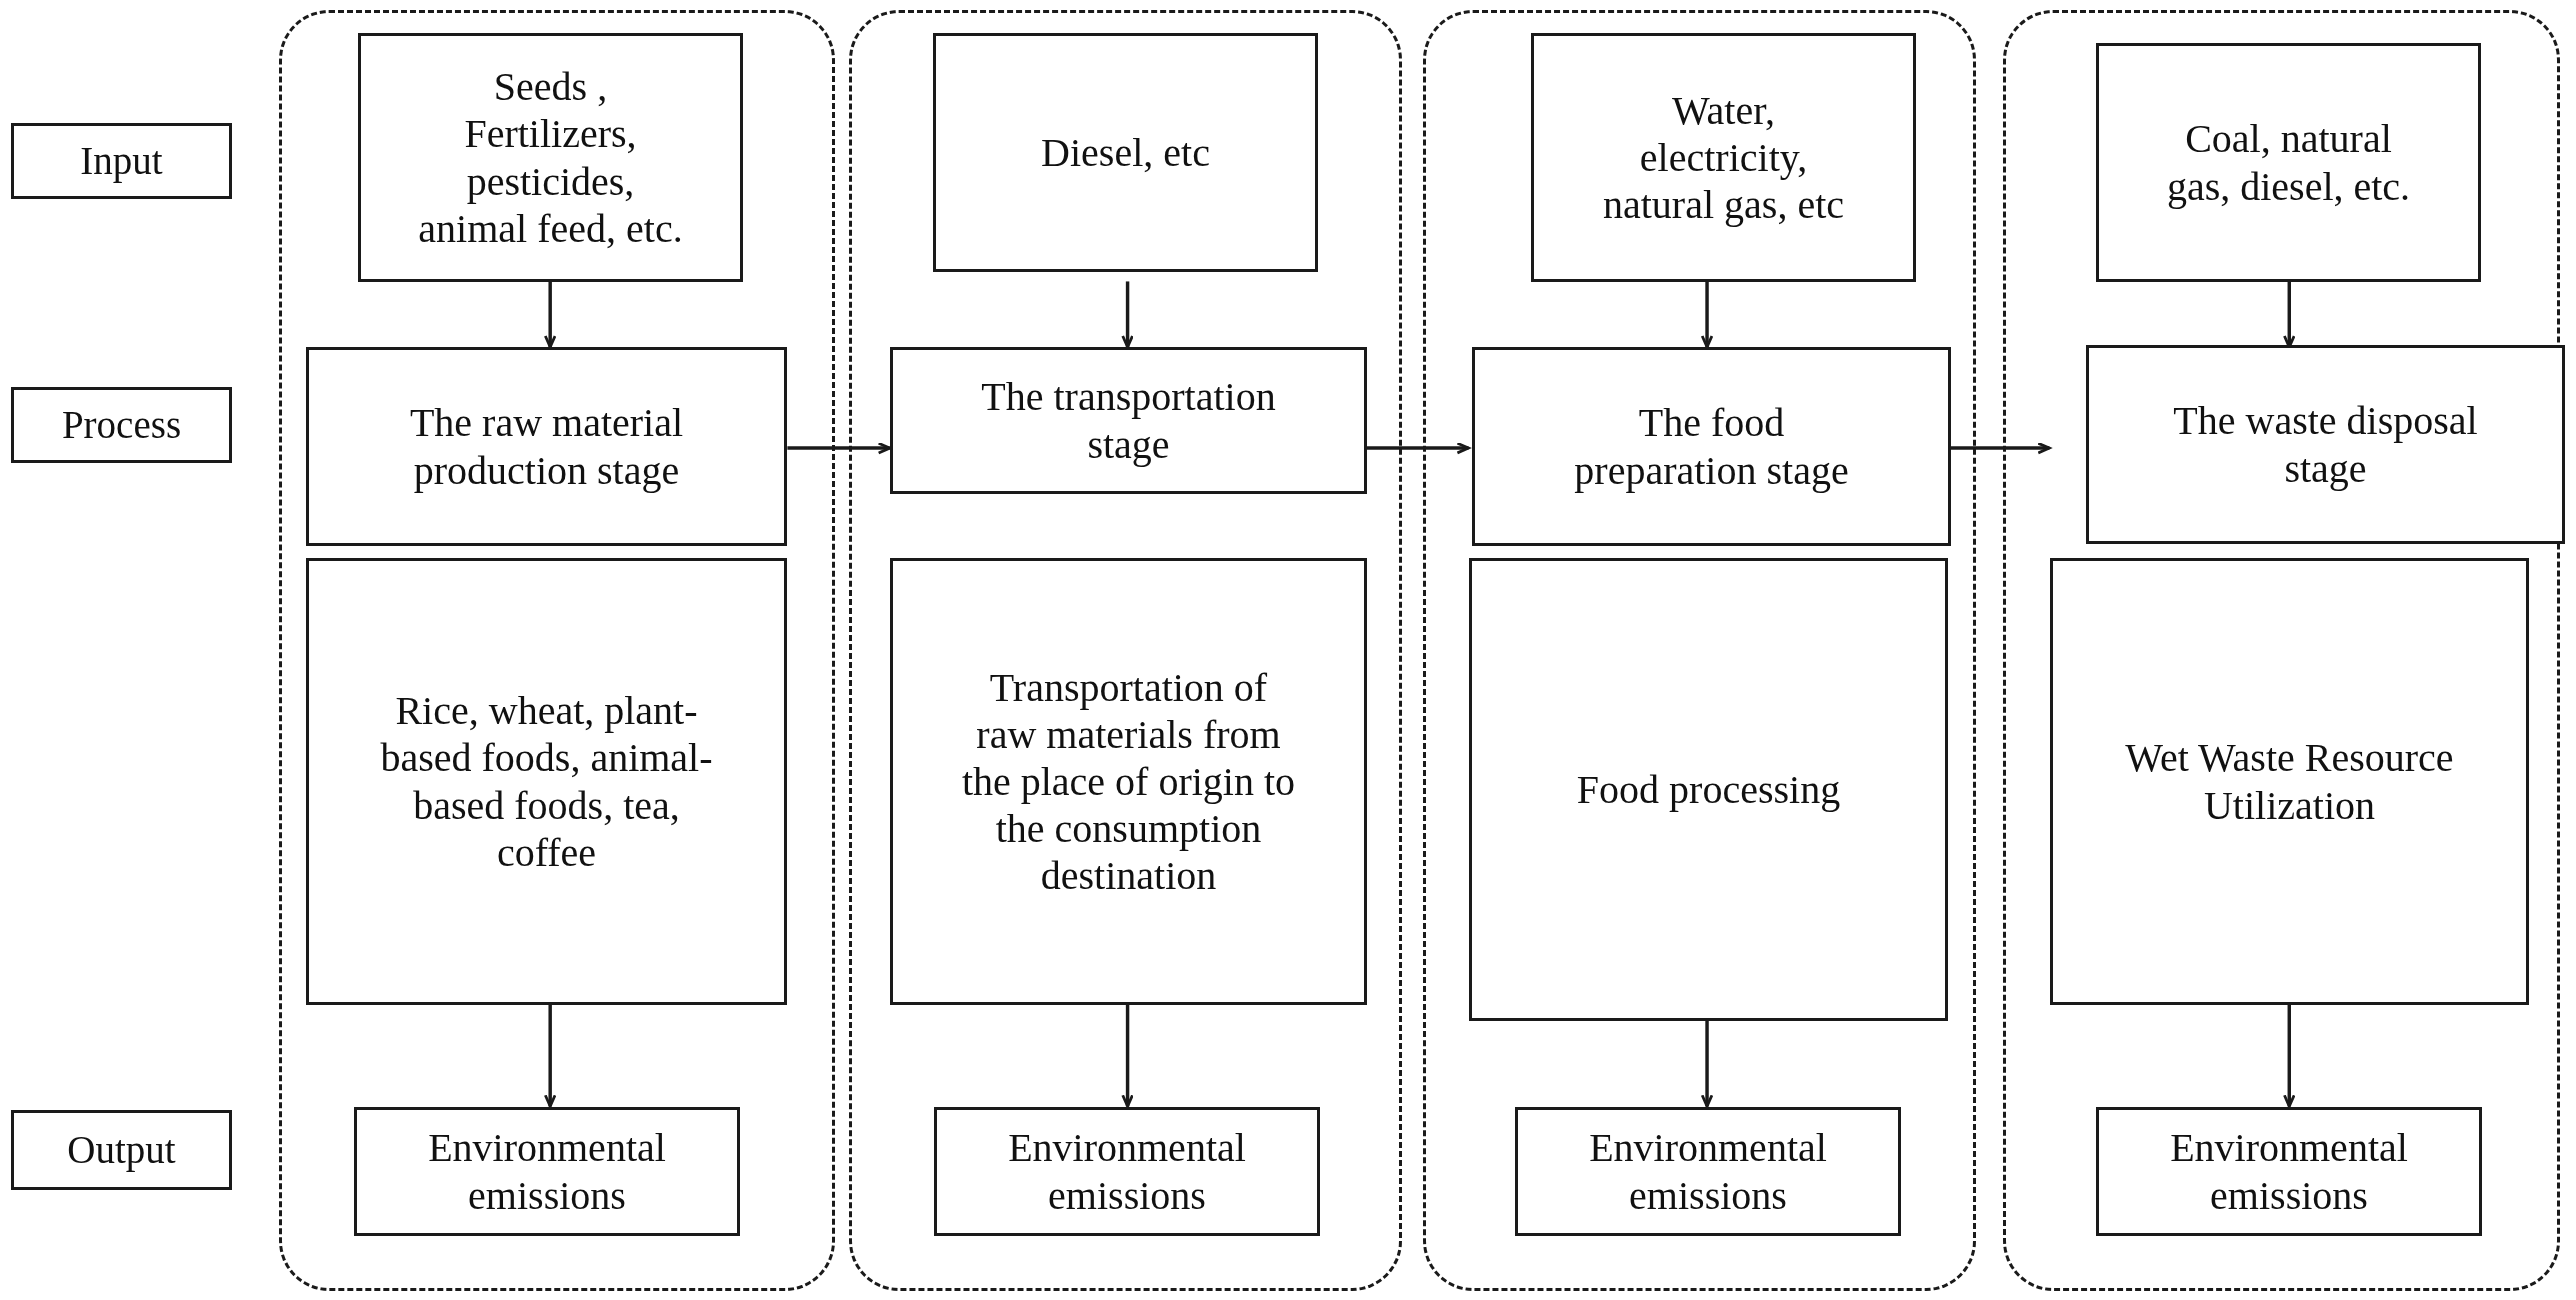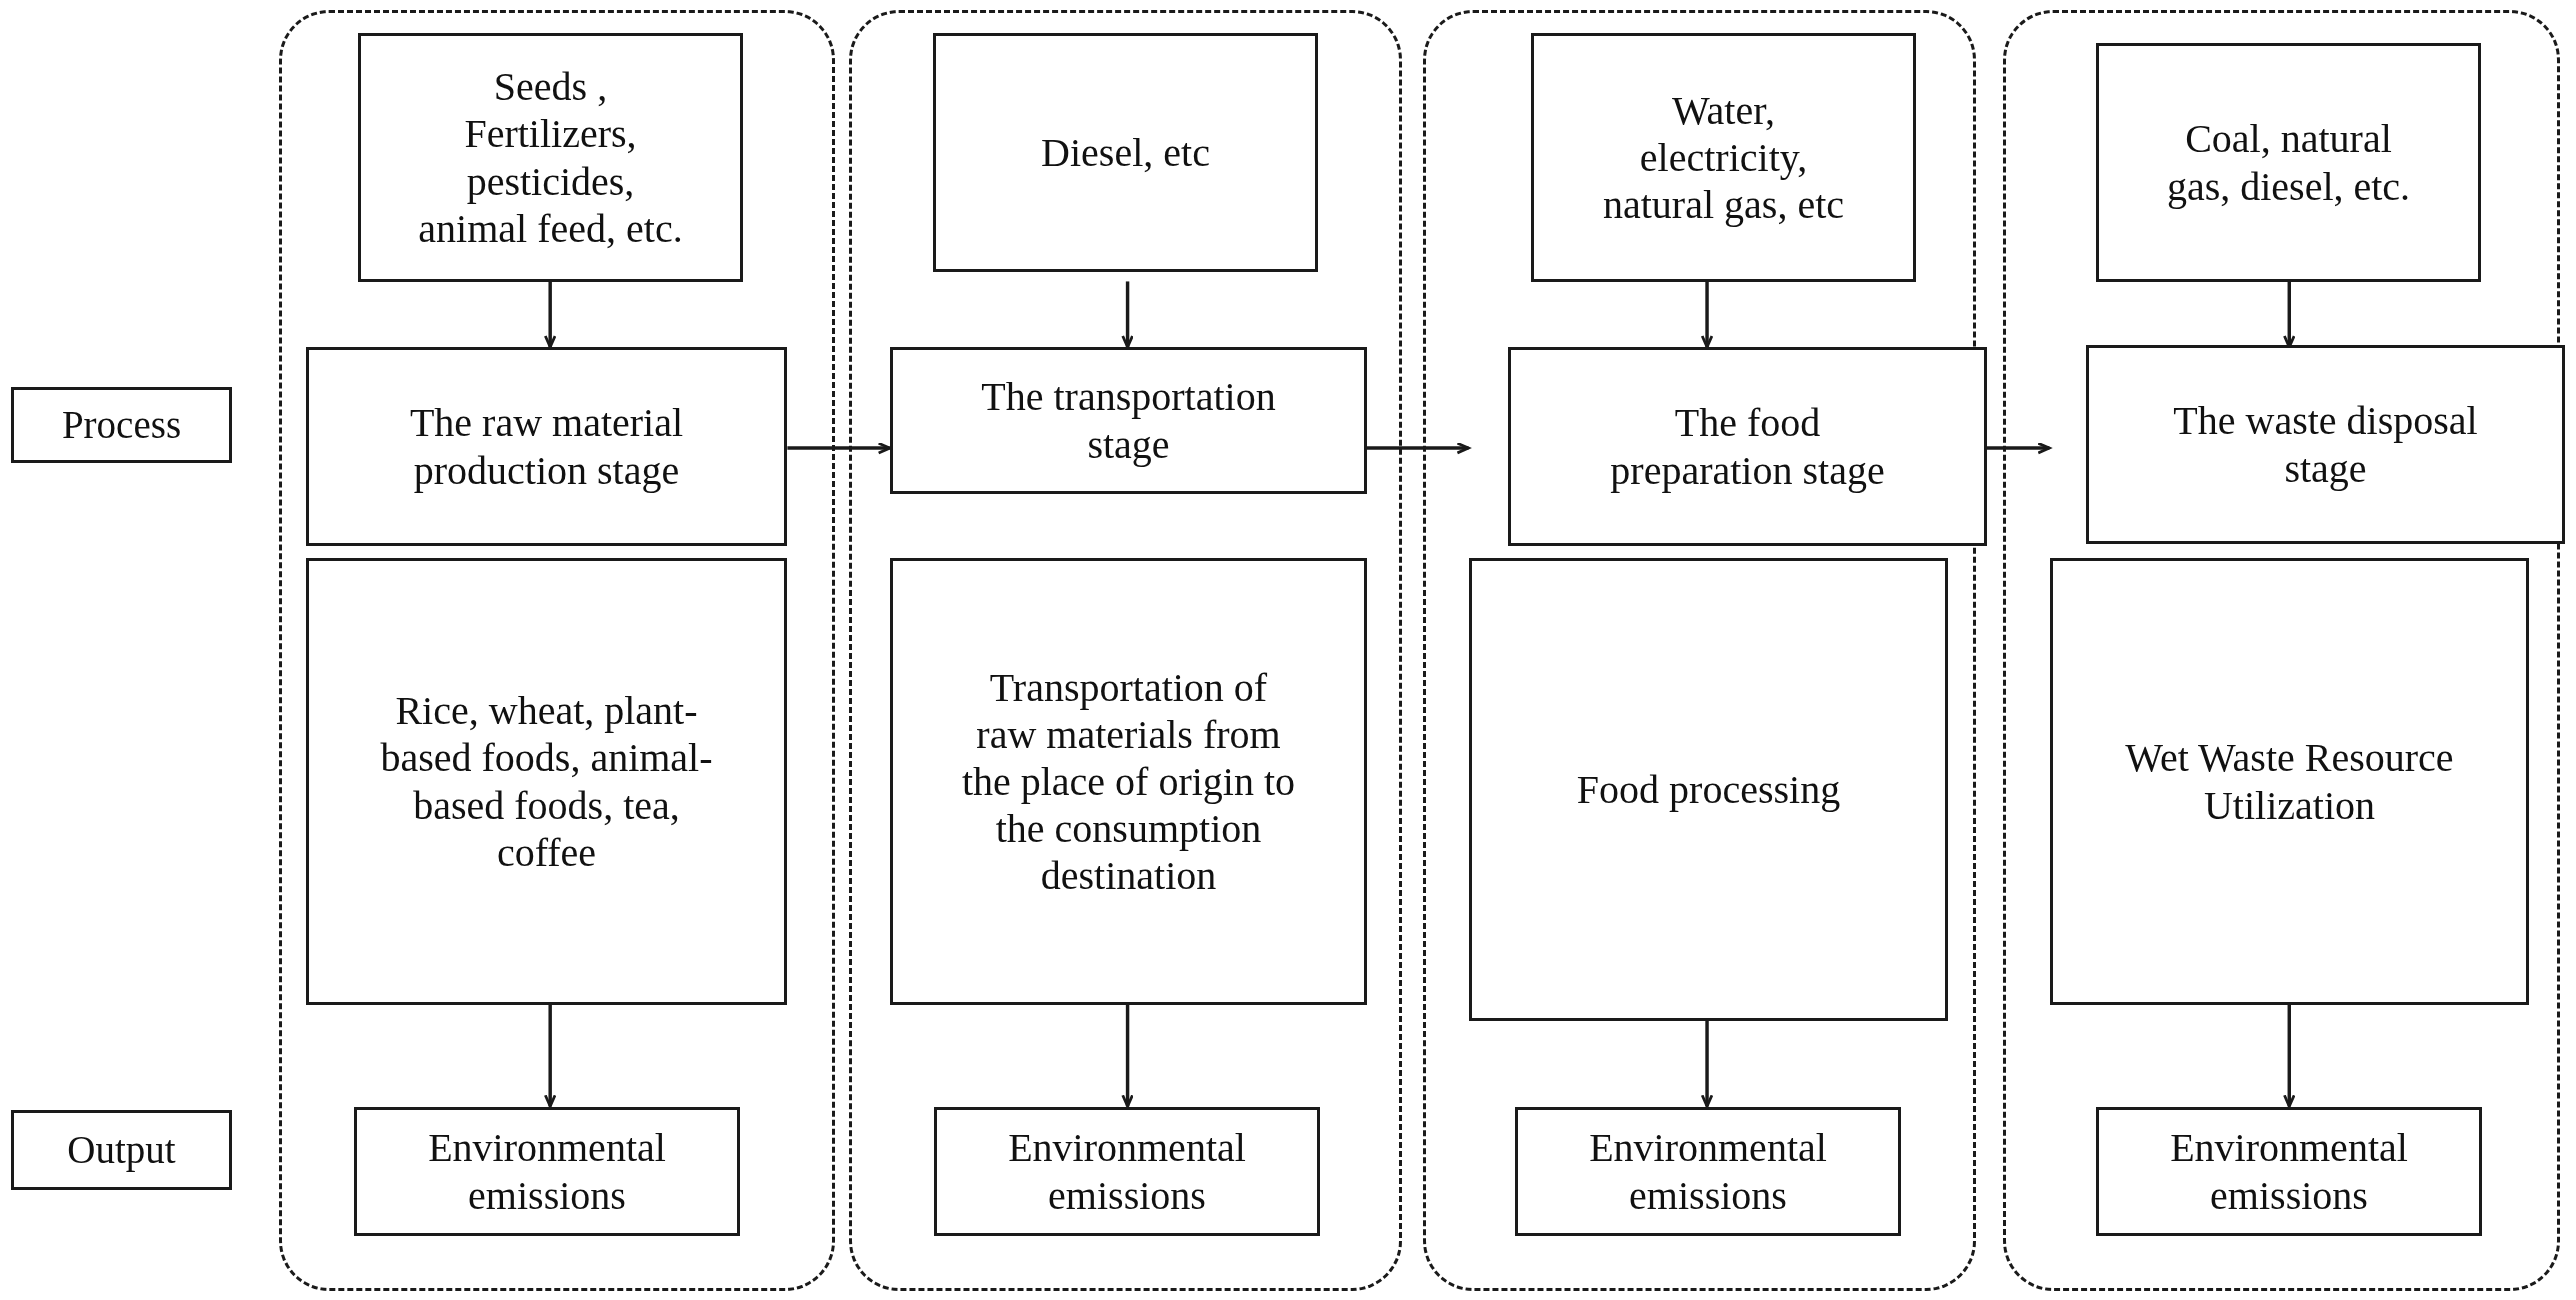--- a/index.html
+++ b/index.html
@@ -78,20 +78,21 @@
       <line x1="1975" y1="648" x2="2123" y2="648" marker-end="url(#ah)"></line>
       <line x1="2815" y1="648" x2="2963" y2="648" marker-end="url(#ah)"></line>
     </g>
   </svg>
 
   <div class="stage-group" style="left:279px;top:9.7px;width:556px;height:1281px;"></div>
   <div class="stage-group" style="left:849px;top:9.7px;width:553px;height:1281px;"></div>
   <div class="stage-group" style="left:1423px;top:9.7px;width:553px;height:1281px;"></div>
   <div class="stage-group" style="left:2003px;top:9.7px;width:557px;height:1281px;"></div>
 
+  <div class="box row-label" style="left:11px;top:123px;width:221px;height:76px;">Input</div>
 
   <div class="box row-label" style="left:11px;top:387px;width:221px;height:76px;">Process</div>
 
   <div class="box row-label" style="left:11px;top:1110px;width:221px;height:80px;">Output</div>
 
   <div class="box input-box" style="left:358px;top:33px;width:385px;height:249px;">Seeds ,
 Fertilizers,
 pesticides,
 animal feed, etc.</div>
 
@@ -117,21 +118,21 @@
 the consumption
 destination</div>
 
   <div class="box output-box" style="left:934px;top:1107px;width:386px;height:129px;">Environmental
 emissions</div>
 
   <div class="box input-box" style="left:1515px;top:33px;width:385px;height:249px;margin-left:16px;">Water,
 electricity,
 natural gas, etc</div>
 
-  <div class="box process-box" style="left:1508px;top:347px;width:479px;height:199px;">The food
+  <div class="box process-box" style="left:1472px;top:347px;width:479px;height:199px;">The food
 preparation stage</div>
 
   <div class="box mid-box" style="left:1469px;top:558px;width:479px;height:463px;">Food processing</div>
 
   <div class="box output-box" style="left:1515px;top:1107px;width:386px;height:129px;">Environmental
 emissions</div>
 
   <div class="box input-box" style="left:2096px;top:43px;width:385px;height:239px;">Coal, natural
 gas, diesel, etc.</div>
 

